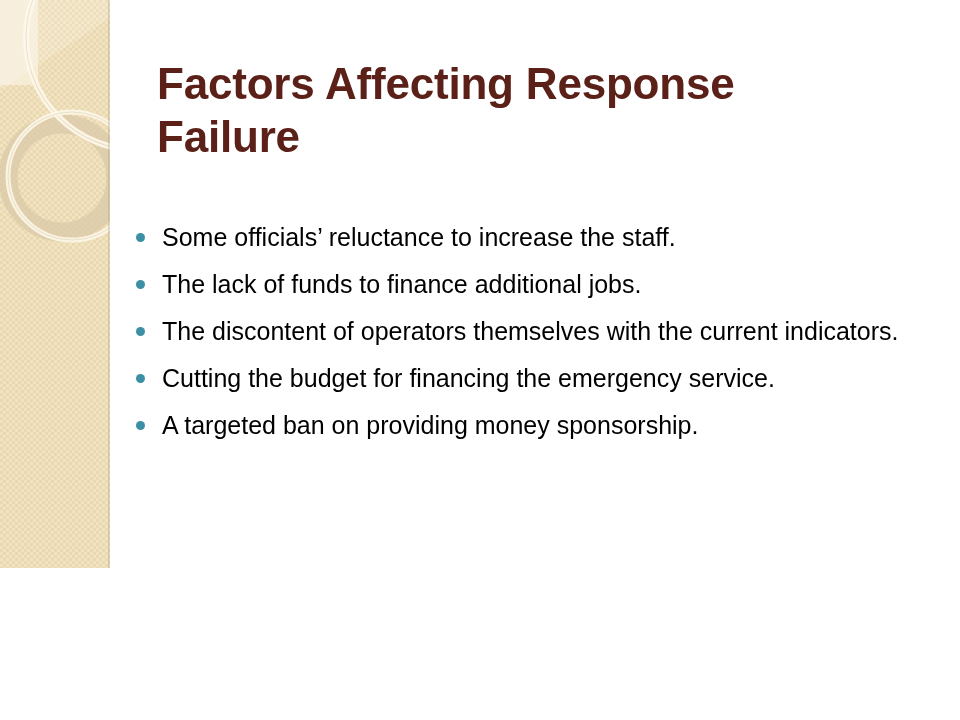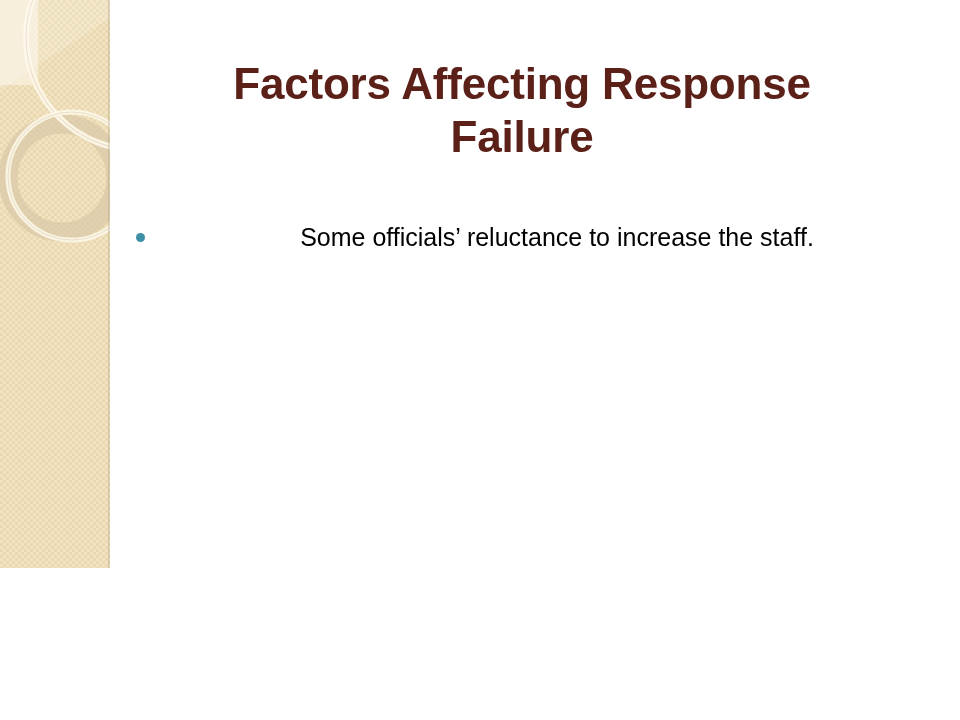--- a/index.html
+++ b/index.html
@@ -13,21 +13,20 @@
     font-family: "Liberation Sans", sans-serif;
     overflow: hidden;
   }
 
   .slide {
     position: relative;
     width: 960px;
     height: 568px;
     background: #ffffff;
     overflow: hidden;
-    text-align: center;
   }
 
   
   .sidebar {
     position: absolute;
     left: 0;
     top: 0;
     width: 110px;
     height: 720px;
     overflow: hidden;
@@ -133,15 +132,31 @@
     <div class="sidebar-edge"></div>
   </div>
 
   <h1 class="title">Factors Affecting Response Failure</h1>
 
   <ul class="body-list">
     <li class="bullet-item">
       <span class="bullet-marker"></span>
       <span class="bullet-text">Some officials’ reluctance to increase the staff.</span>
     </li>
+    <li class="bullet-item">
+      <span class="bullet-marker"></span>
+      <span class="bullet-text">The lack of funds to finance additional jobs.</span>
+    </li>
+    <li class="bullet-item">
+      <span class="bullet-marker"></span>
+      <span class="bullet-text">The discontent of operators themselves with the current indicators.</span>
+    </li>
+    <li class="bullet-item">
+      <span class="bullet-marker"></span>
+      <span class="bullet-text">Cutting the budget for financing the emergency service.</span>
+    </li>
+    <li class="bullet-item">
+      <span class="bullet-marker"></span>
+      <span class="bullet-text">A targeted ban on providing money sponsorship.</span>
+    </li>
   </ul>
 
 </div>
 
 </body></html>

